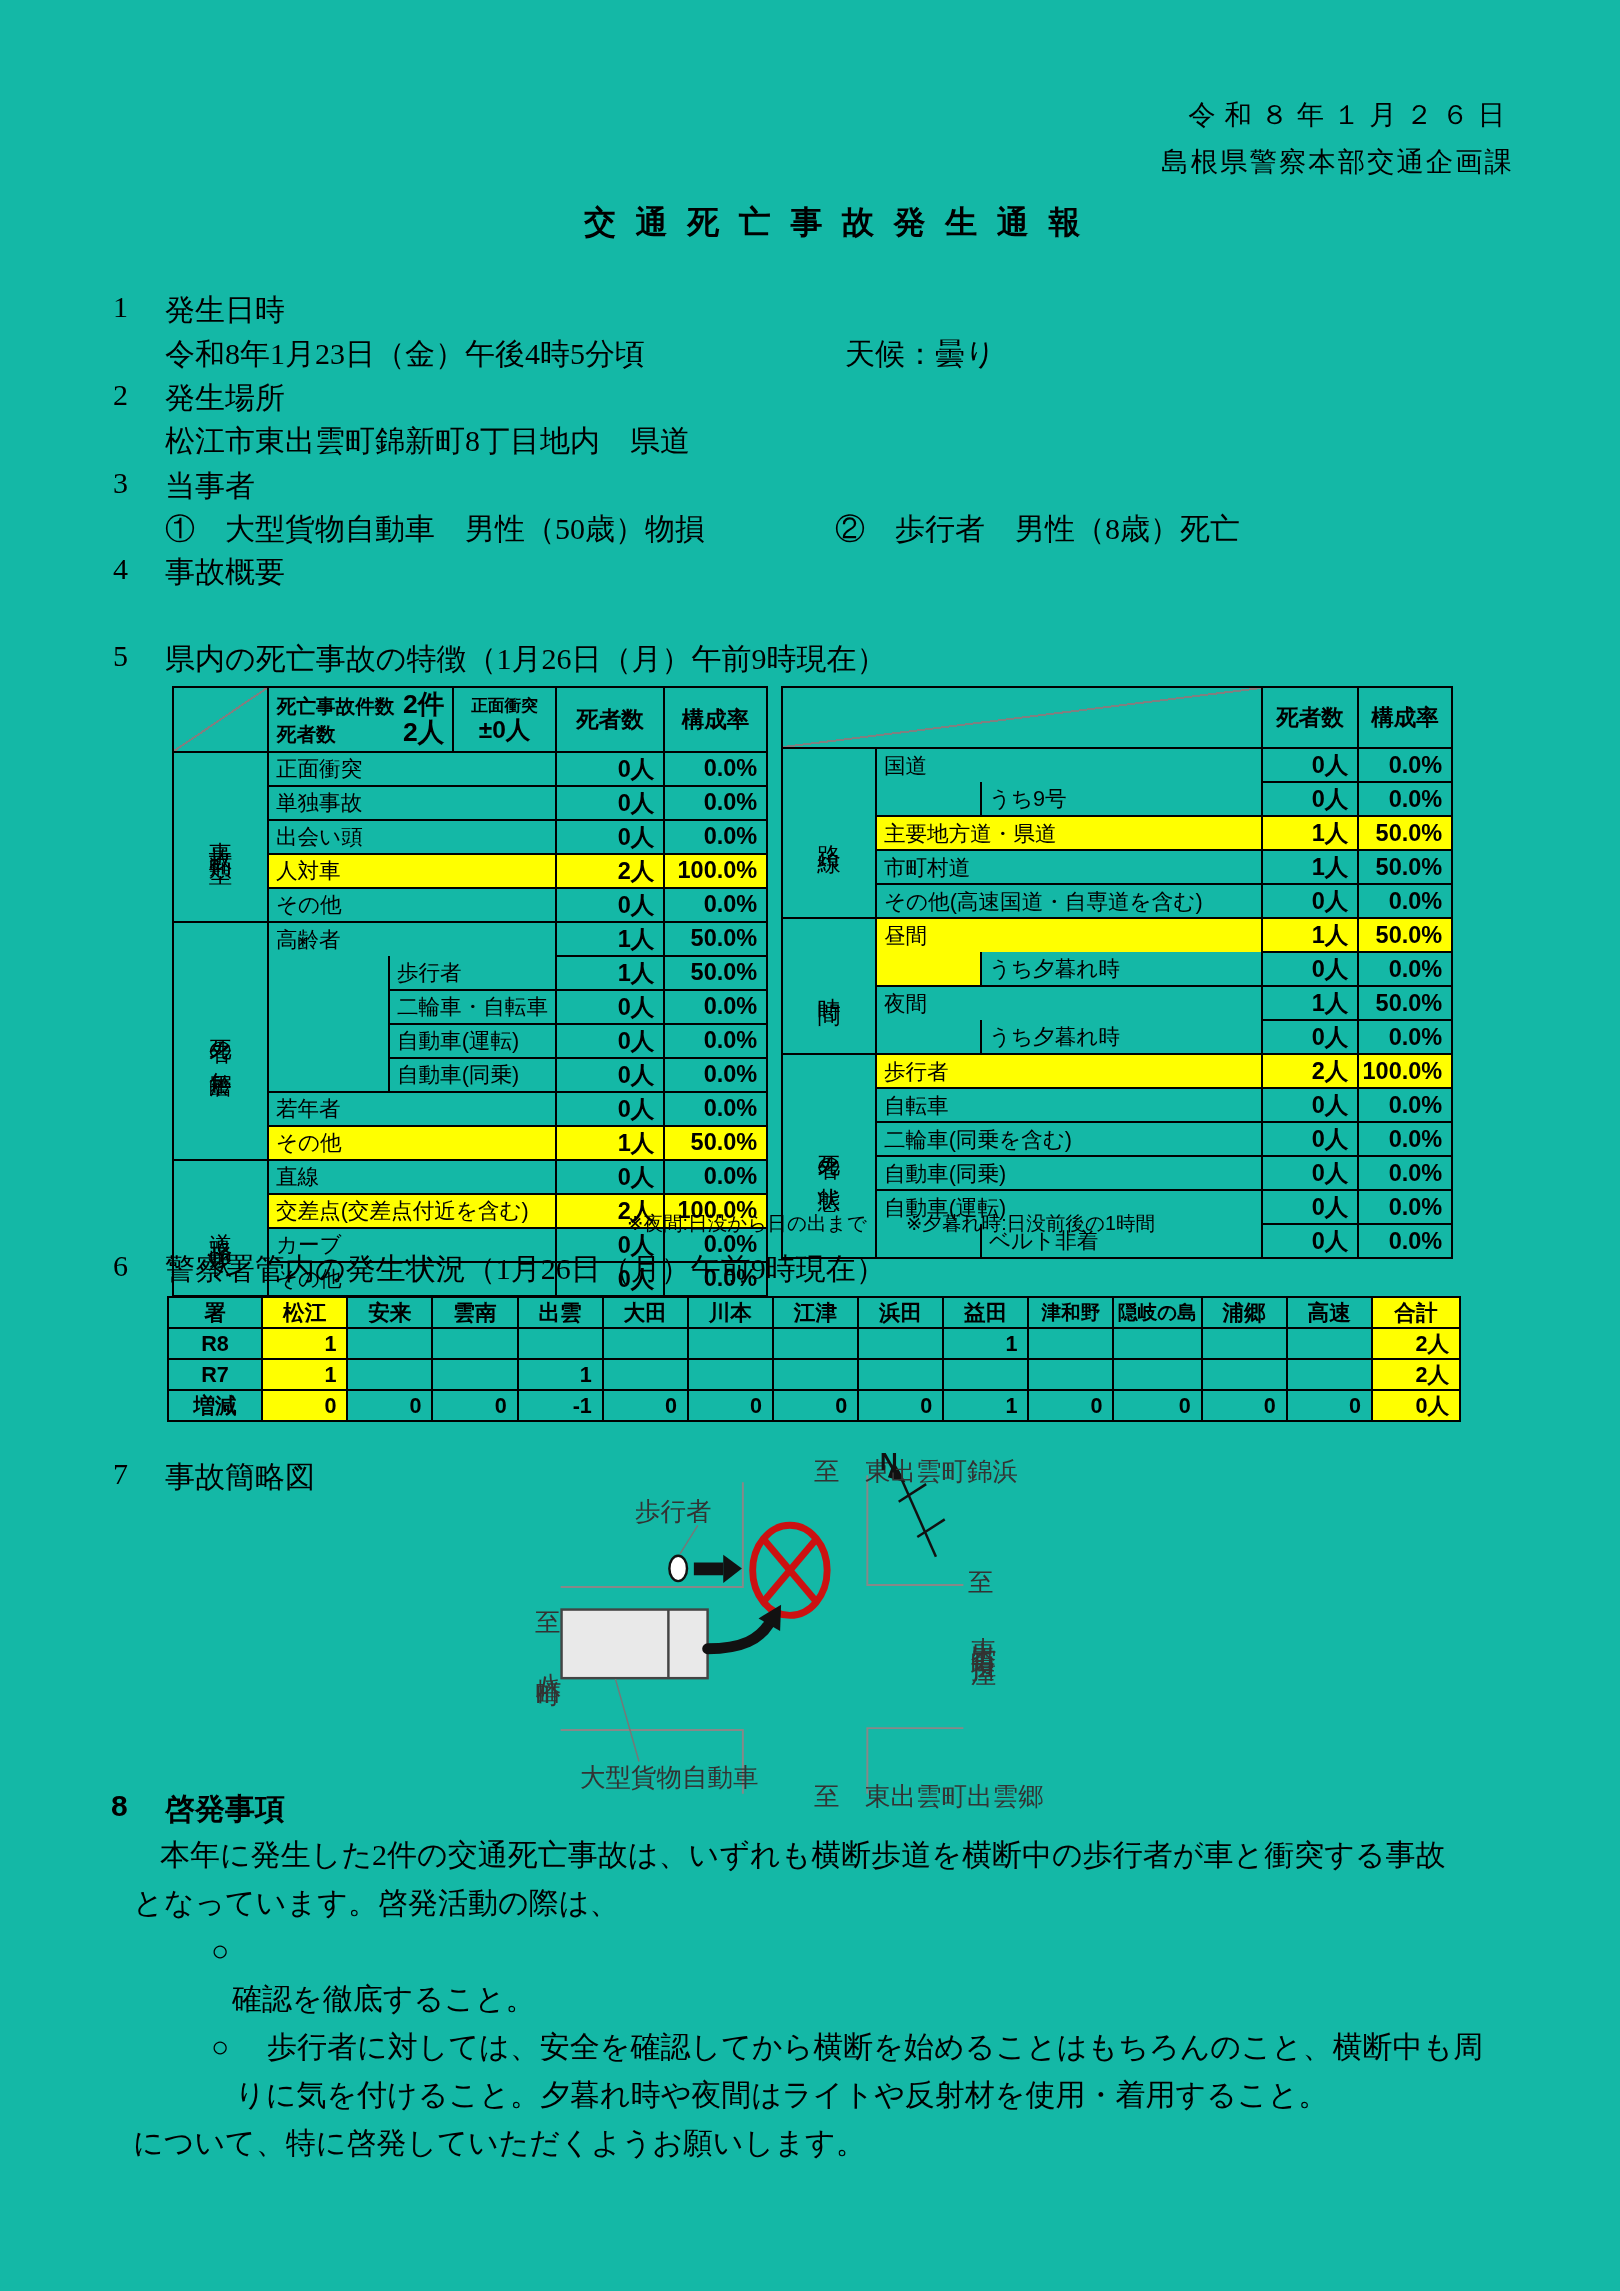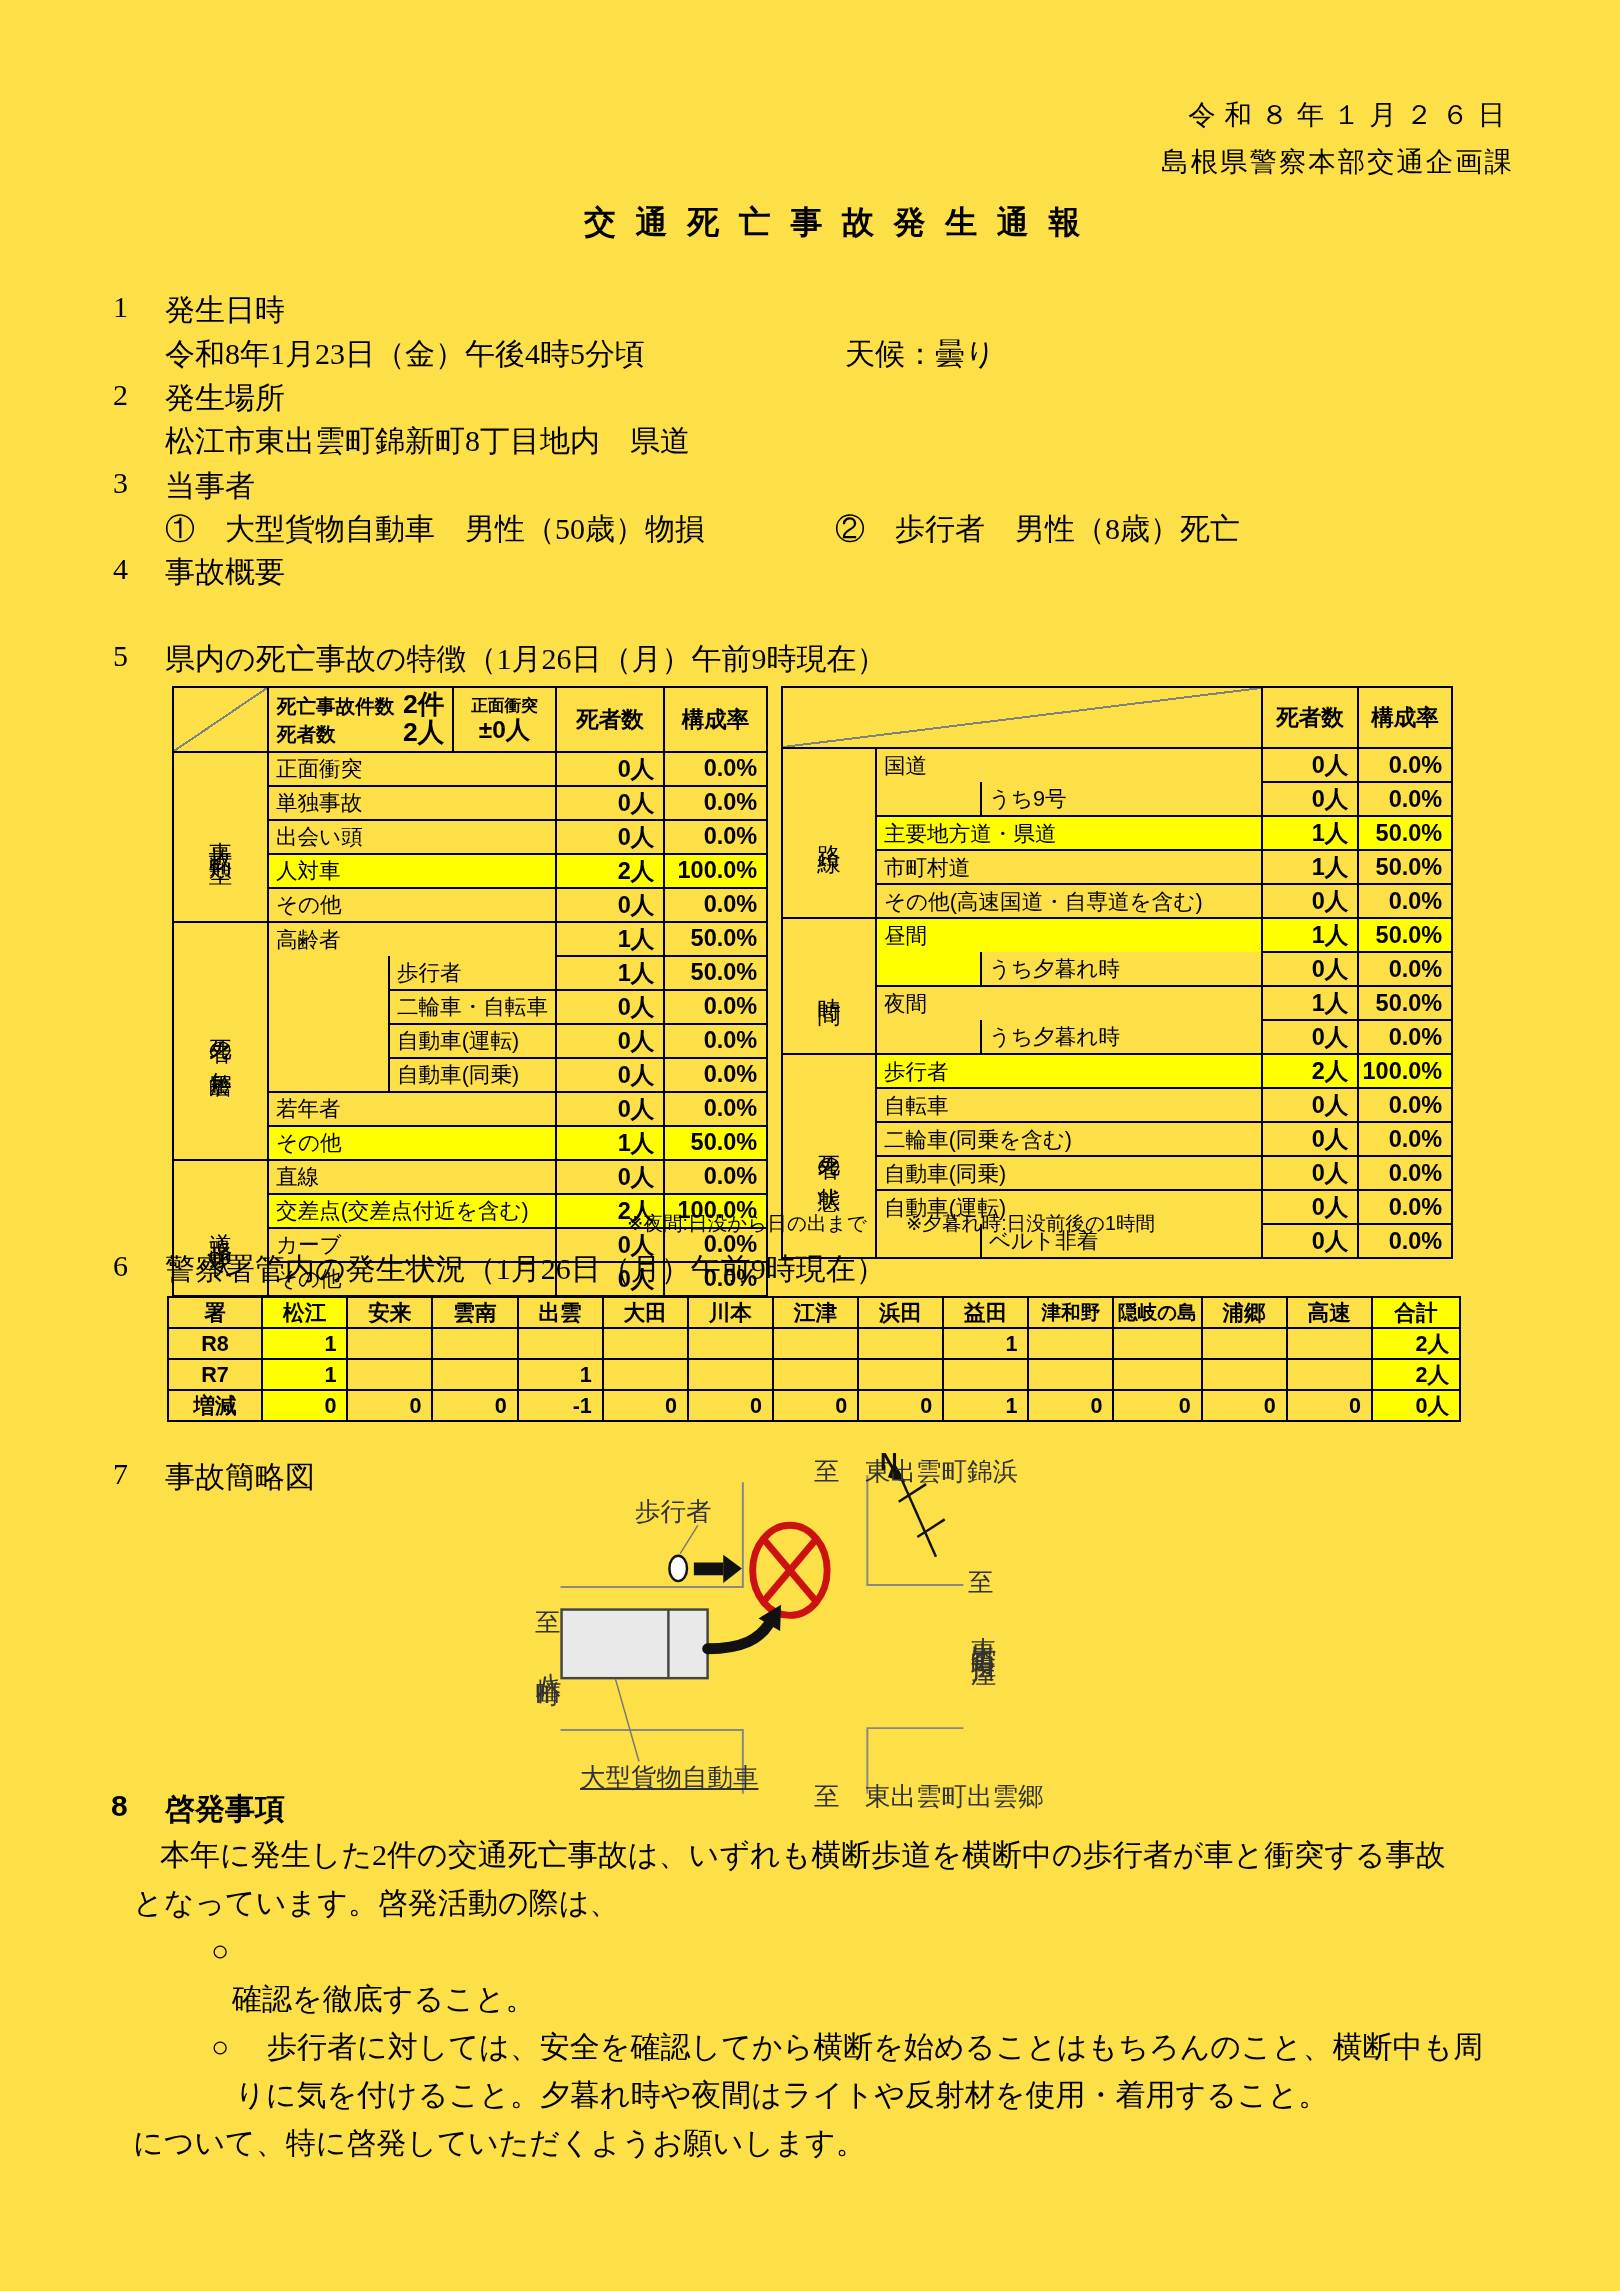--- a/index.html
+++ b/index.html
@@ -1,16 +1,16 @@
 <!DOCTYPE html>
 <html><head>
 <meta charset="utf-8">
 <style>
   html,body{margin:0;padding:0;background:#fff;}
-  .page{position:relative;width:1620px;height:2292px;background:#fde047;overflow:hidden;
+  .page{position:relative;width:1620px;height:2292px;background:#14b8a6;overflow:hidden;
         font-family:"Liberation Serif","DejaVu Serif",serif;color:#000;}
   .abs{position:absolute;white-space:nowrap;line-height:1.25;}
   .goth{font-family:"Liberation Sans","DejaVu Sans",sans-serif;}
 
   
   .hdr-date{top:98px;right:106px;font-size:27.4px;letter-spacing:8.8px;}
   .hdr-org{top:145px;right:106px;font-size:27.4px;letter-spacing:2px;}
   .doc-title{top:202px;left:0;width:1620px;text-align:center;font-size:32px;font-weight:800;
              letter-spacing:19.6px;white-space:nowrap;padding-left:32px;}
 
@@ -433,21 +433,21 @@
     <line x1="936" y1="1568" x2="964" y2="1550" stroke="#111" stroke-width="2.5"></line>
   </svg>
 
   <div class="dlab" style="left:814px;top:1457px;">至　東出雲町錦浜</div>
   <div class="dlab north-n" style="left:880px;top:1449px;">N</div>
   <div class="dlab" style="left:635px;top:1497px;">歩行者</div>
   <div class="dlab" style="left:535px;top:1608px;">至</div>
   <div class="dlab vert" style="left:535px;top:1653px;">八幡町</div>
   <div class="dlab" style="left:968px;top:1568px;">至</div>
   <div class="dlab vert" style="left:970px;top:1617px;">東出雲町揖屋</div>
-  <div class="dlab" style="left:580px;top:1763px;text-decoration:underline;">大型貨物自動車</div>
+  <div class="dlab" style="left:580px;top:1763px;">大型貨物自動車</div>
   <div class="dlab" style="left:814px;top:1782px;">至　東出雲町出雲郷</div>
 
   <div class="num aw-title" style="left:111px;top:1789px;">8</div>
   <div class="ln aw-title" style="left:165px;top:1789px;">啓発事項</div>
 
   <div class="ln" style="left:160px;top:1835px;">本年に発生した2件の交通死亡事故は、いずれも横断歩道を横断中の歩行者が車と衝突する事故</div>
   <div class="ln" style="left:133px;top:1883px;">となっています。啓発活動の際は、</div>
   <div class="ln" style="left:211px;top:1931px;">○</div>
   <div class="ln" style="left:232px;top:1979px;">確認を徹底すること。</div>
   <div class="ln" style="left:211px;top:2027px;">○</div>

